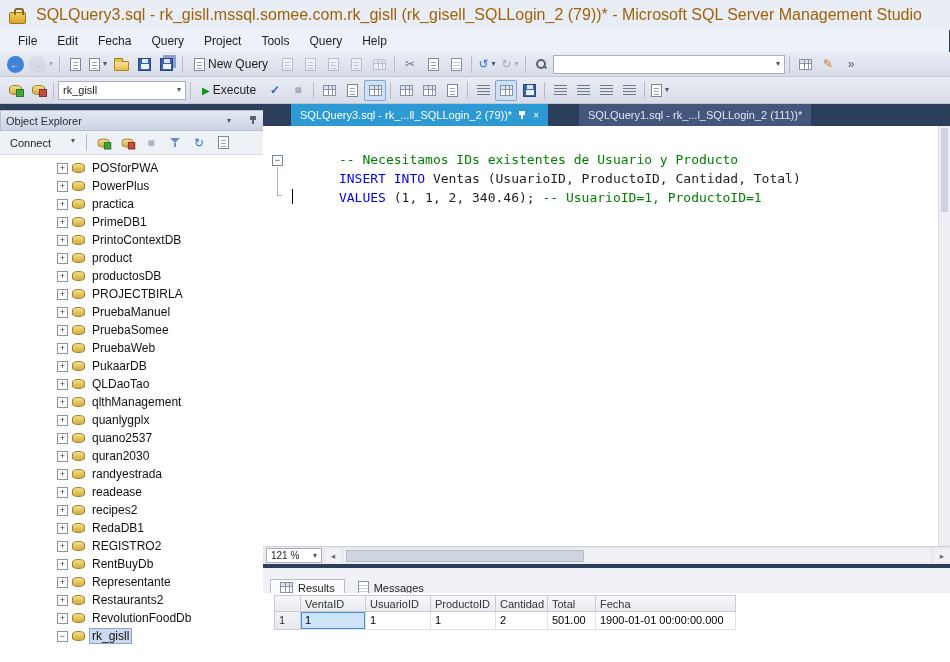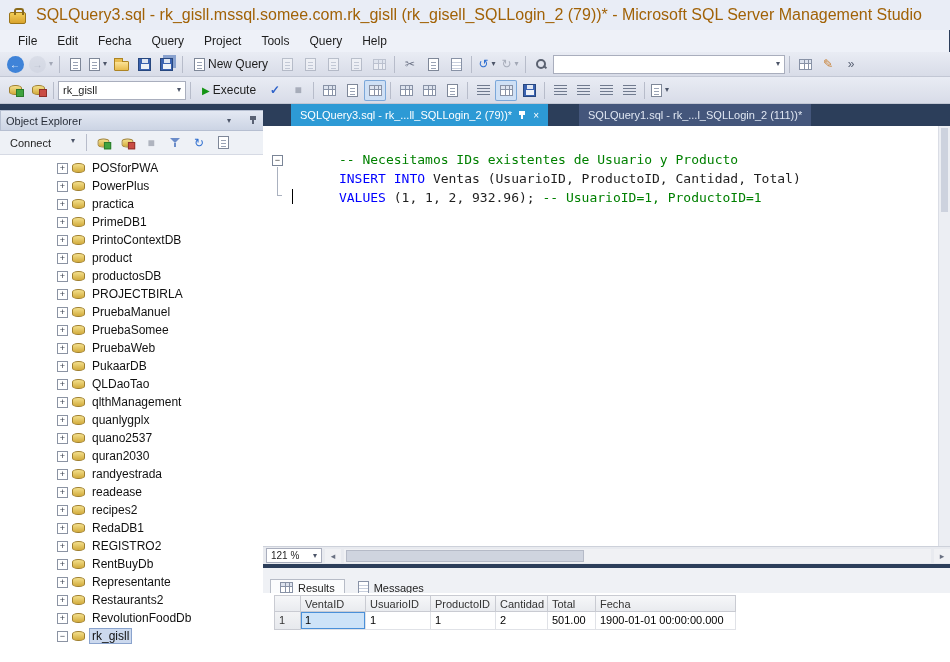--- a/index.html
+++ b/index.html
@@ -541,21 +541,21 @@
     <div class="outline-box">−</div>
     <div class="outline-line"></div>
     <div class="outline-foot"></div>
     <div class="code-line" style="top:5px;">
       <span class="cm">-- Necesitamos IDs existentes de Usuario y Producto</span>
     </div>
     <div class="code-line" style="top:24px;">
       <span class="kw">INSERT INTO</span><span> Ventas (UsuarioID, ProductoID, Cantidad, Total)</span>
     </div>
     <div class="code-line" style="top:43px;">
-      <span class="kw">VALUES</span><span> (1, 1, 2, 932.96); </span><span class="cm">-- UsuarioID=1, ProductoID=1</span>
+      <span class="kw">VALUES</span><span> (1, 1, 2, 340.46); </span><span class="cm">-- UsuarioID=1, ProductoID=1</span>
     </div>
     <div class="caret-bar"></div>
     <div class="editor-vscroll">
       <div class="vthumb"></div>
     </div>
   </div>
 
   <div class="hscroll-row">
     <div class="combo zoom-combo">
       <span class="combo-text">121 %</span>

